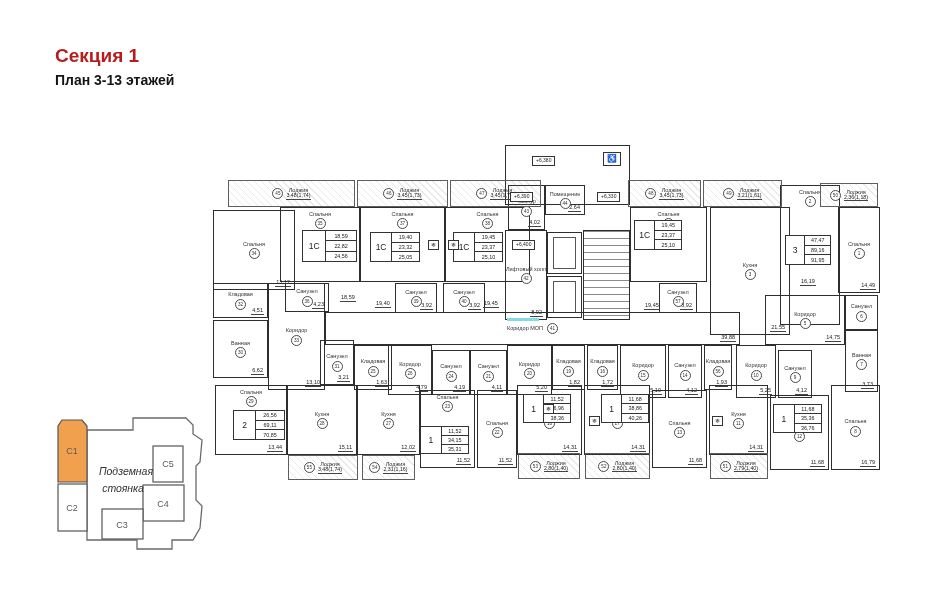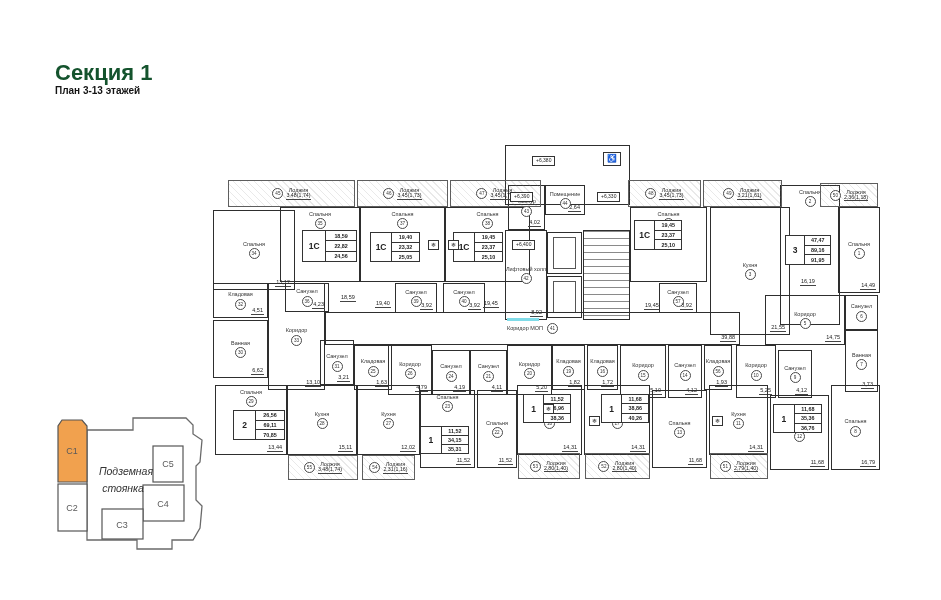--- a/index.html
+++ b/index.html
@@ -3,41 +3,41 @@
 <meta charset="utf-8">
 <style>
   html,body{margin:0;padding:0;}
   body{
     width:941px;height:600px;position:relative;overflow:hidden;background:#fff;
     font-family:"Liberation Sans", sans-serif;color:#222;
   }
   
   .header{position:absolute;left:55px;top:44px;}
   .title{font-size:22px;font-weight:bold;color:#F08019;letter-spacing:.3px;line-height:1.15;}
-  .subtitle{font-size:22px;font-weight:bold;color:#14532d;margin-top:16px;line-height:1.15;}
-  .planline{font-size:10px;font-weight:bold;color:#141414;}
+  .subtitle{font-size:19px;font-weight:bold;color:#b91c1c;margin-top:1px;line-height:1.15;}
+  .planline{font-size:14px;font-weight:bold;color:#141414;margin-top:5px;}
 
   
   .plan{position:absolute;left:207px;top:142px;width:733px;height:348px;}
   .room{position:absolute;border:1.4px solid #2e2e2e;box-sizing:border-box;
         display:flex;flex-direction:column;align-items:center;justify-content:center;gap:1px;
         background:transparent;}
   .room.lt{justify-content:flex-start;padding-top:3px;}
   .room.wide{flex-direction:row;gap:4px;}
   .rlabel{font-size:5.5px;color:#333;line-height:1.1;text-align:center;white-space:nowrap;}
   .rnum{width:9px;height:9px;border:.8px solid #4a4a4a;border-radius:50%;background:#fff;
         font-size:4.6px;color:#333;display:flex;align-items:center;justify-content:center;flex:0 0 auto;}
   .rdim{position:absolute;right:3px;bottom:2px;font-size:5.5px;color:#222;
         border-bottom:.7px solid #444;padding:0 1px;line-height:1.2;background:transparent;}
   .loggia{position:absolute;border:1px solid #5e5e5e;box-sizing:border-box;
         display:flex;align-items:center;justify-content:center;gap:3px;
         background:repeating-linear-gradient(45deg,rgba(120,120,120,.16) 0 1px,transparent 1px 5px);}
   .lcol{display:flex;flex-direction:column;align-items:center;line-height:1.1;}
   .lval{font-size:5.3px;border-bottom:.7px solid #444;color:#222;white-space:nowrap;}
-  .utable{position:absolute;display:flex;border:1.1px solid #333;background:#fff;box-sizing:border-box;z-index:3;font-weight:bold;}
+  .utable{position:absolute;display:flex;border:1.1px solid #333;background:#fff;box-sizing:border-box;z-index:3;}
   .utype{flex:0 0 42%;display:flex;align-items:center;justify-content:center;
          font-size:8.5px;color:#222;border-right:1.1px solid #333;}
   .uvals{flex:1;display:flex;flex-direction:column;}
   .uvals .uv{flex:1;display:flex;align-items:center;justify-content:center;font-size:5.4px;
          border-bottom:1px solid #333;color:#222;}
   .uvals .uv:last-child{border-bottom:none;}
   .mark{position:absolute;border:.9px solid #333;background:#fff;font-size:5px;color:#222;
         padding:1px 3px;line-height:1.1;z-index:3;}
   .dimlbl{position:absolute;font-size:5.5px;color:#222;border-bottom:.7px solid #444;
         padding:0 1px;line-height:1.2;z-index:3;}

